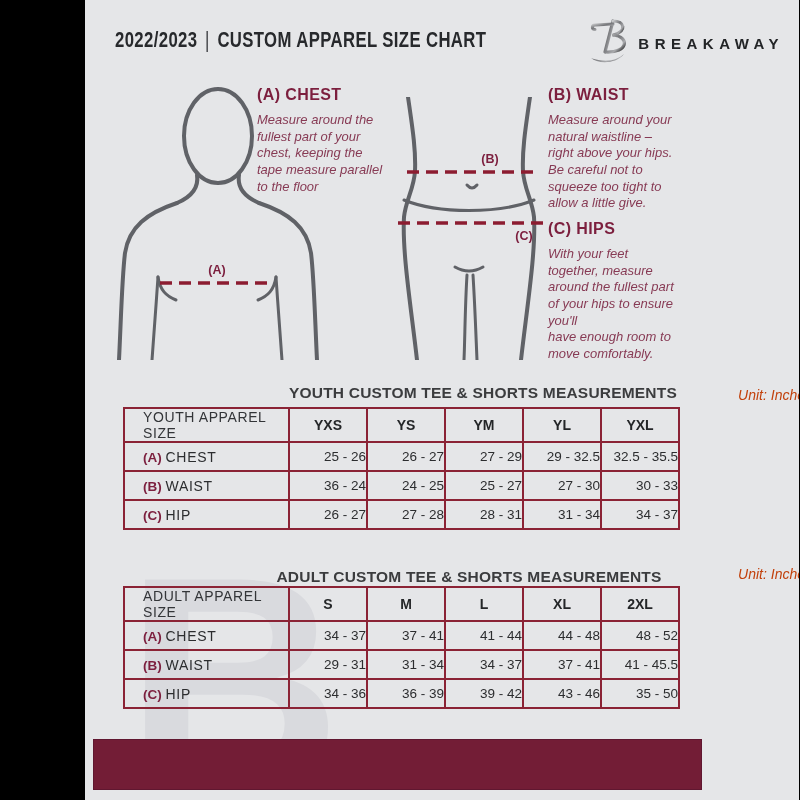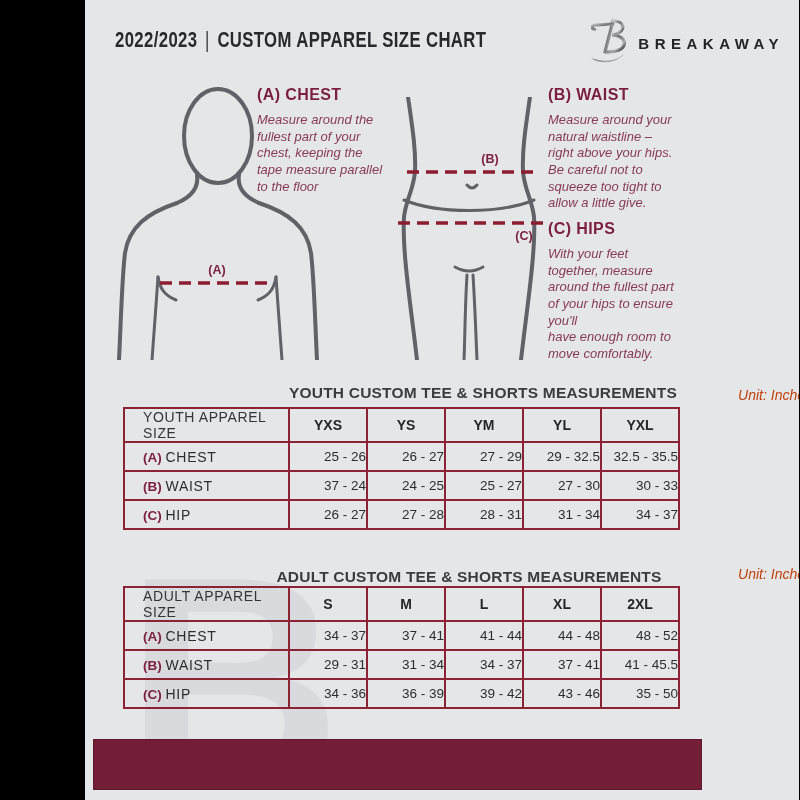--- a/index.html
+++ b/index.html
@@ -159,21 +159,21 @@
     <tr>
       <td class="label-col"><span class="row-prefix">(A)</span> <span class="row-label">CHEST</span></td>
       <td>25 - 26</td>
       <td>26 - 27</td>
       <td>27 - 29</td>
       <td>29 - 32.5</td>
       <td>32.5 - 35.5</td>
     </tr>
     <tr>
       <td class="label-col"><span class="row-prefix">(B)</span> <span class="row-label">WAIST</span></td>
-      <td>37 - 24</td>
+      <td>36 - 24</td>
       <td>24 - 25</td>
       <td>25 - 27</td>
       <td>27 - 30</td>
       <td>30 - 33</td>
     </tr>
     <tr>
       <td class="label-col"><span class="row-prefix">(C)</span> <span class="row-label">HIP</span></td>
       <td>26 - 27</td>
       <td>27 - 28</td>
       <td>28 - 31</td>

